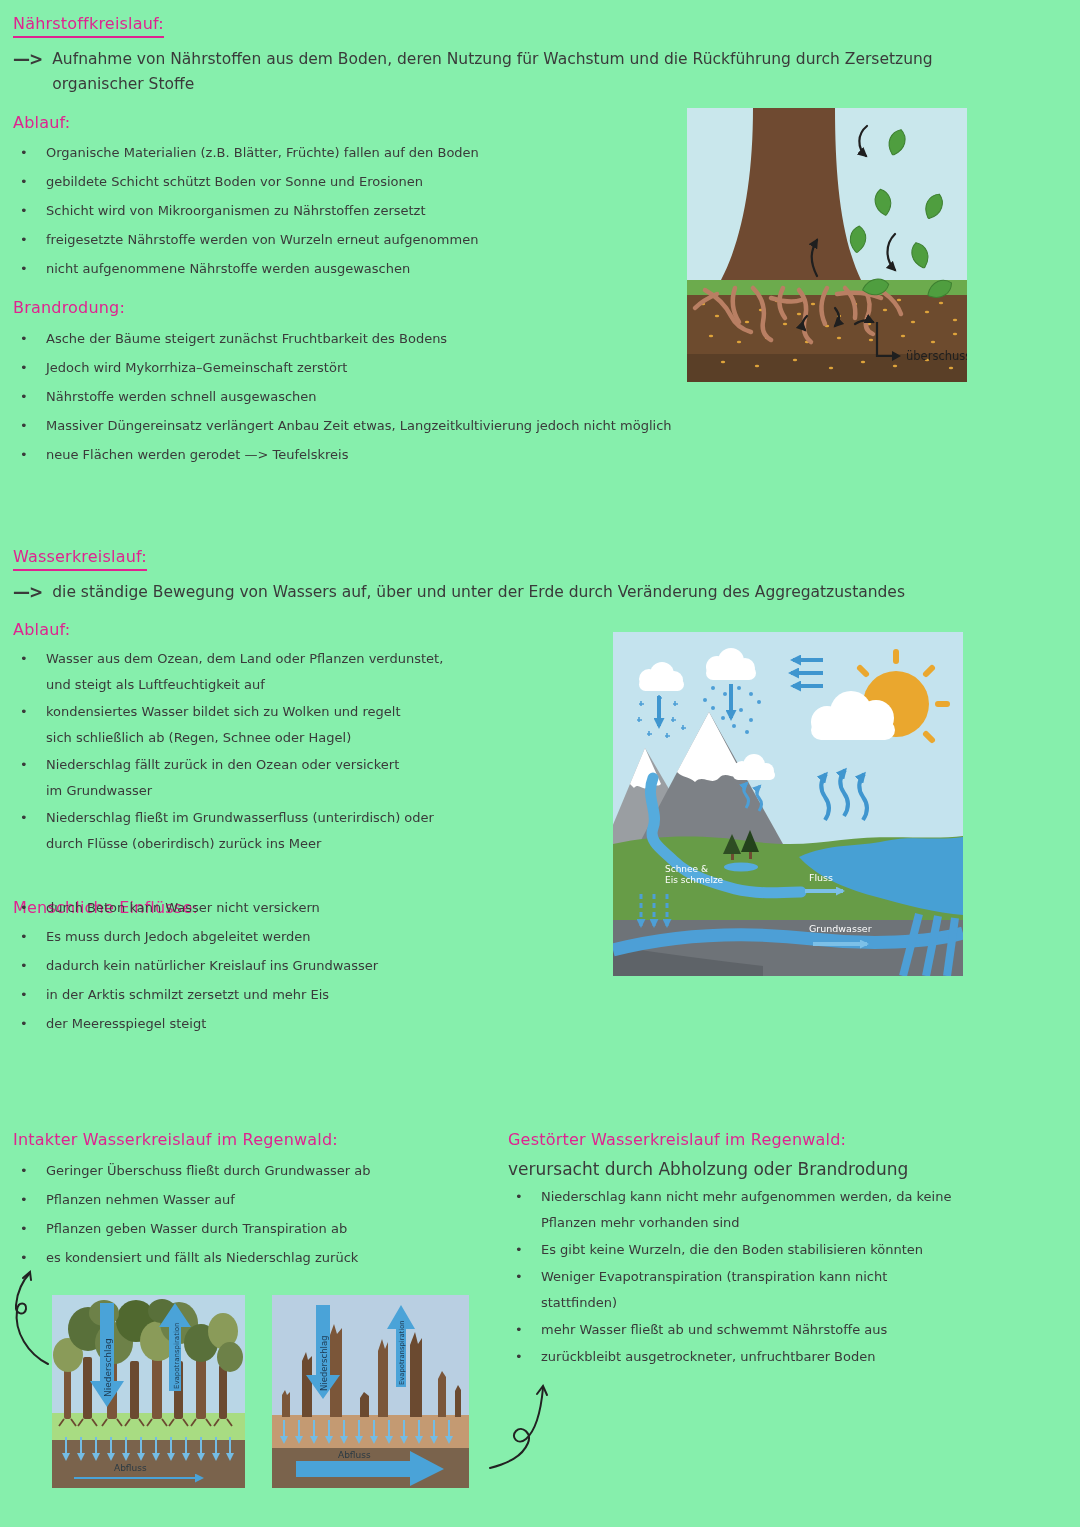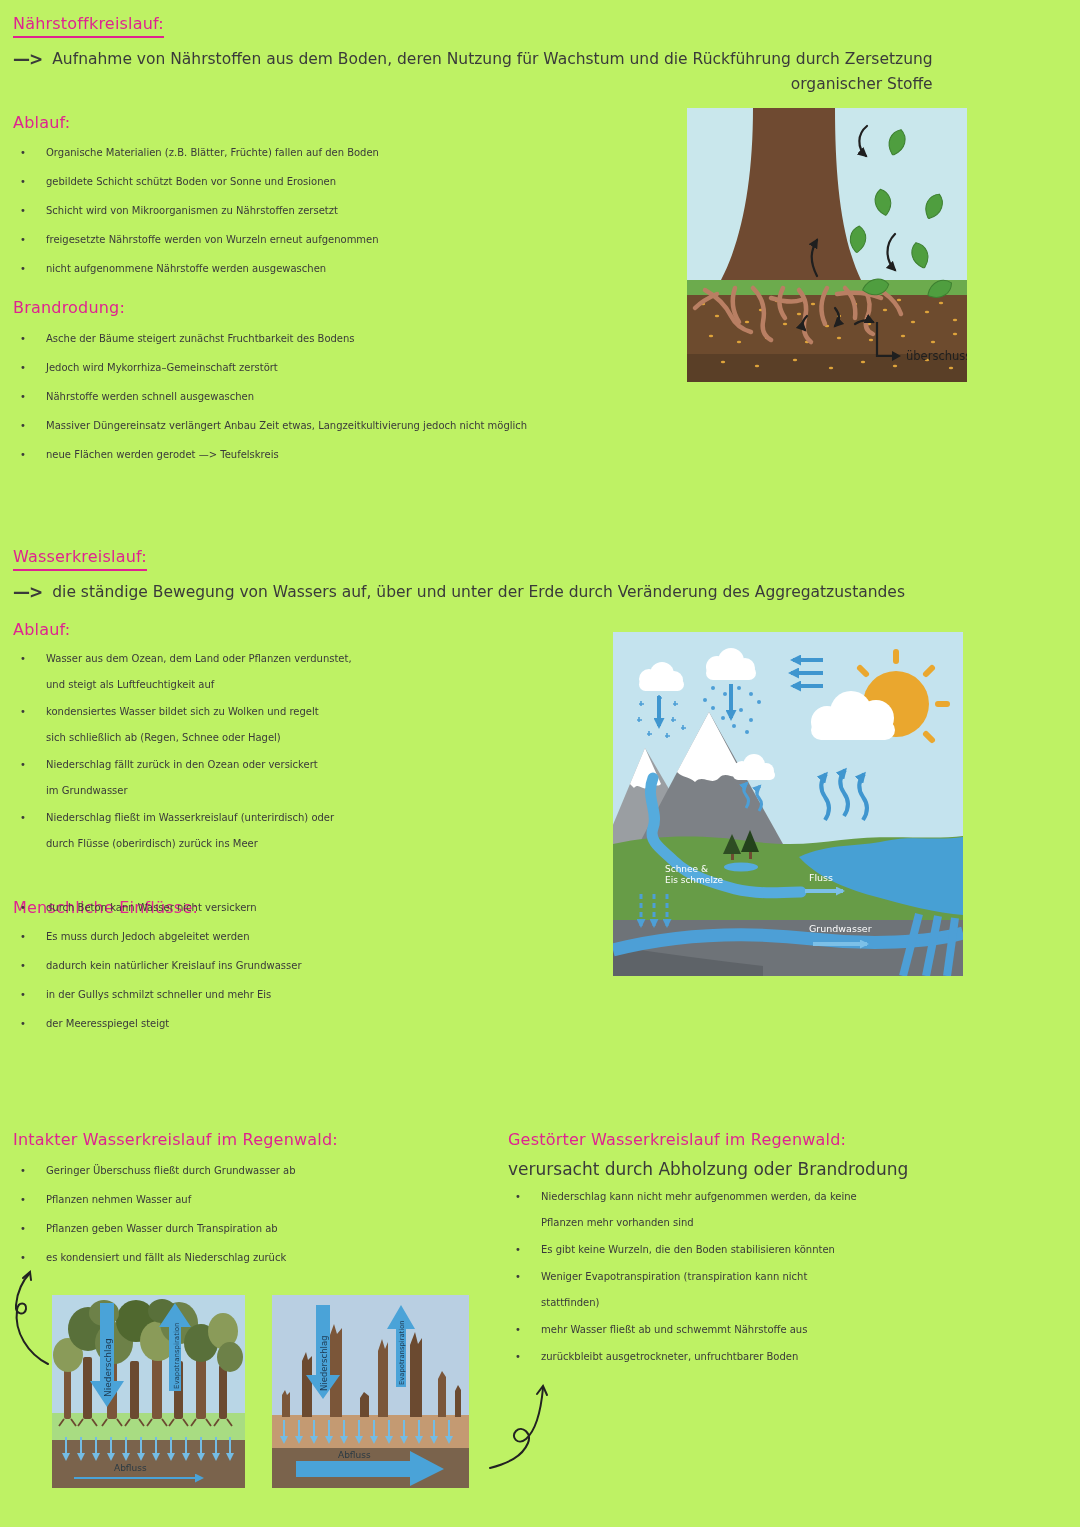--- a/index.html
+++ b/index.html
@@ -1,23 +1,23 @@
 <!DOCTYPE html>
 <html><head>
 <meta charset="utf-8">
 <style>
   html,body{margin:0;padding:0;background:#fff;}
-  .page{position:relative;width:1080px;height:1527px;background:#bef264;overflow:hidden;
+  .page{position:relative;width:1080px;height:1527px;background:#86efac;overflow:hidden;
         font-family:"DejaVu Sans","Liberation Sans",sans-serif;color:#3a3a3a;}
   .h{position:absolute;font-size:16px;letter-spacing:.2px;color:#df2390;white-space:nowrap;}
   .h.und{border-bottom:2px solid #df2390;padding-bottom:3px;}
   .defrow{position:absolute;display:flex;font-size:15.5px;line-height:25px;}
   .defarrow{font-size:17px;font-weight:bold;margin-right:10px;letter-spacing:-1px;}
-  .deftext{white-space:pre-line;text-align:right;}
-  ul.notes{position:absolute;margin:0;padding:0 0 0 33px;list-style:none;font-size:10px;line-height:26px;}
+  .deftext{white-space:pre-line;}
+  ul.notes{position:absolute;margin:0;padding:0 0 0 33px;list-style:none;font-size:13px;line-height:26px;}
   ul.notes li{position:relative;margin-bottom:3px;white-space:pre-line;}
   ul.notes li::before{content:"•";position:absolute;left:-26px;top:0;color:#3a3a3a;}
   ul.notes.tight li{margin-bottom:1px;}
   .sub{position:absolute;font-size:17px;line-height:26px;white-space:nowrap;}
   svg.illu{position:absolute;display:block;}
   svg text{font-family:"DejaVu Sans","Liberation Sans",sans-serif;}
 </style>
 </head>
 <body>
 
@@ -139,29 +139,29 @@
     <span class="deftext">die ständige Bewegung von Wassers auf, über und unter der Erde durch Veränderung des Aggregatzustandes</span>
   </div>
   <div class="h" style="left:13px;top:620px">Ablauf:</div>
   <ul class="notes tight" style="left:13px;top:646px;width:580px">
     <li>Wasser aus dem Ozean, dem Land oder Pflanzen verdunstet,
 und steigt als Luftfeuchtigkeit auf</li>
     <li>kondensiertes Wasser bildet sich zu Wolken und regelt
 sich schließlich ab (Regen, Schnee oder Hagel)</li>
     <li>Niederschlag fällt zurück in den Ozean oder versickert
 im Grundwasser</li>
-    <li>Niederschlag fließt im Wasserkreislauf (unterirdisch) oder
+    <li>Niederschlag fließt im Grundwasserfluss (unterirdisch) oder
 durch Flüsse (oberirdisch) zurück ins Meer</li>
   </ul>
   <div class="h" style="left:13px;top:898px">Menschliche Einflüsse:</div>
   <ul class="notes" style="left:13px;top:895px;width:560px">
     <li>durch Beton kann Wasser nicht versickern</li>
     <li>Es muss durch Jedoch abgeleitet werden</li>
     <li>dadurch kein natürlicher Kreislauf ins Grundwasser</li>
-    <li>in der Gullys schmilzt schneller und mehr Eis</li>
+    <li>in der Arktis schmilzt zersetzt und mehr Eis</li>
     <li>der Meeresspiegel steigt</li>
   </ul>
 
   <svg class="illu" style="left:613px;top:632px" width="350" height="344" viewBox="0 0 350 344">
     <defs>
       <marker id="w-mb" markerUnits="userSpaceOnUse" markerWidth="12" markerHeight="11" refX="8" refY="5.5" orient="auto">
         <path d="M0,0 L11,5.5 L0,11 Z" fill="#3f96cf"></path>
         </marker>
       <marker id="w-ms" markerUnits="userSpaceOnUse" markerWidth="10" markerHeight="9" refX="7" refY="4.5" orient="auto">
         <path d="M0,0 L9,4.5 L0,9 Z" fill="#4d9fd6"></path>

